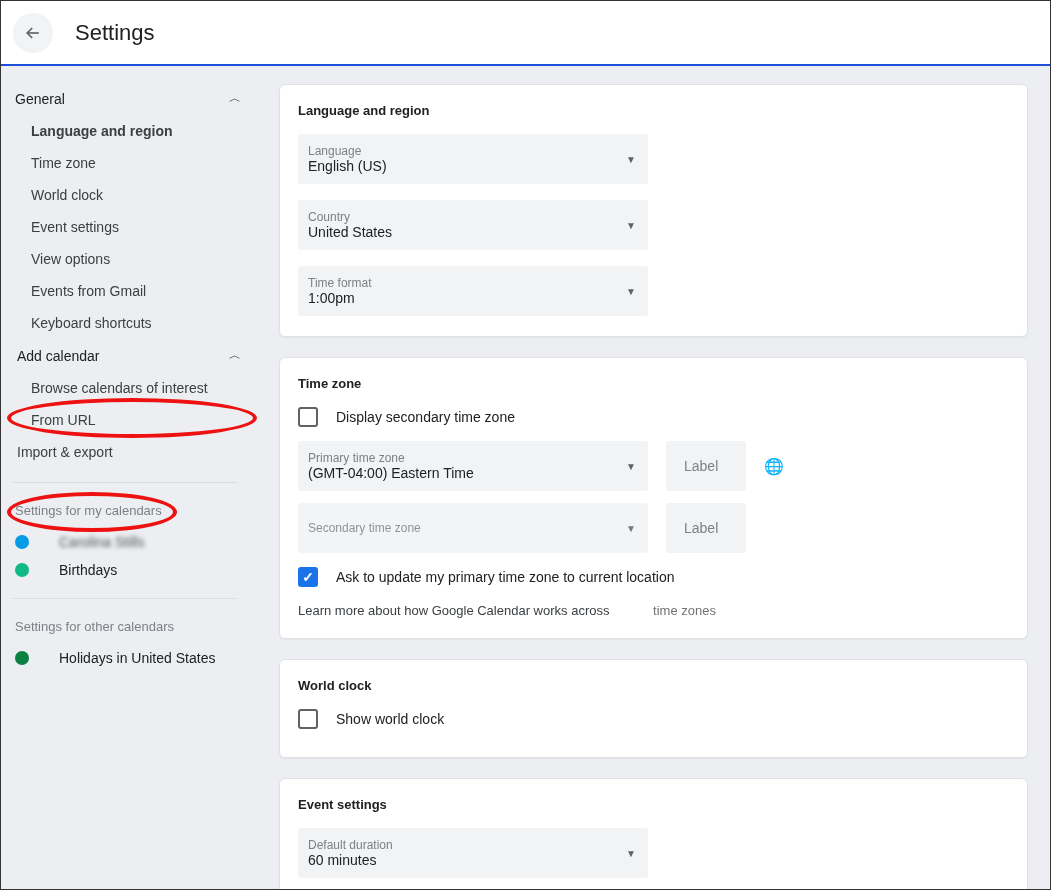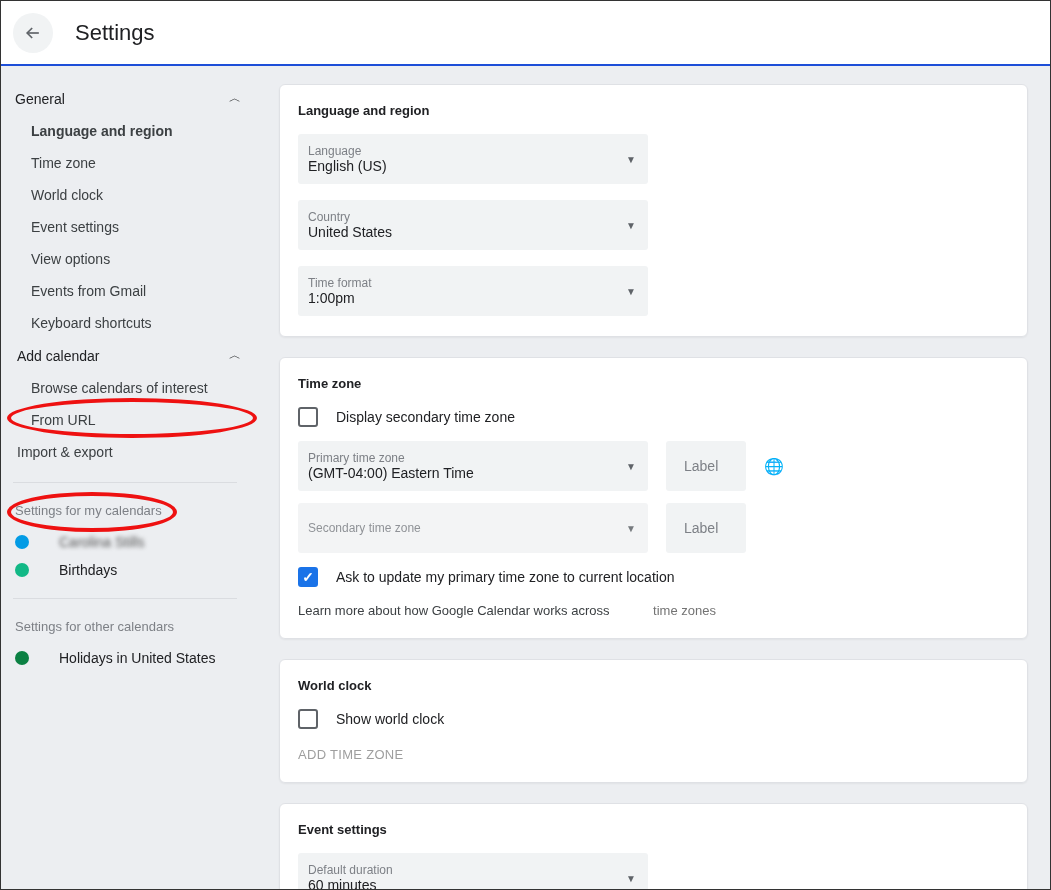--- a/index.html
+++ b/index.html
@@ -163,21 +163,20 @@
           <span>Learn more about how Google Calendar works across </span><a href="#">time zones</a>
         </div>
       </div>
 
       <div class="card">
         <div class="card-heading">World clock</div>
         <div class="check-row">
           <div class="chkbox"></div>
           <span class="chk-text">Show world clock</span>
         </div>
-        <div class="add-tz-btn">ADD TIME ZONE</div>
       </div>
 
       <div class="card" style="margin-bottom:0;">
         <div class="card-heading">Event settings</div>
         <div class="dropdown">
           <span class="dd-label">Default duration</span>
           <span class="dd-value">60 minutes</span>
           <span class="dd-caret">▼</span>
         </div>
 

